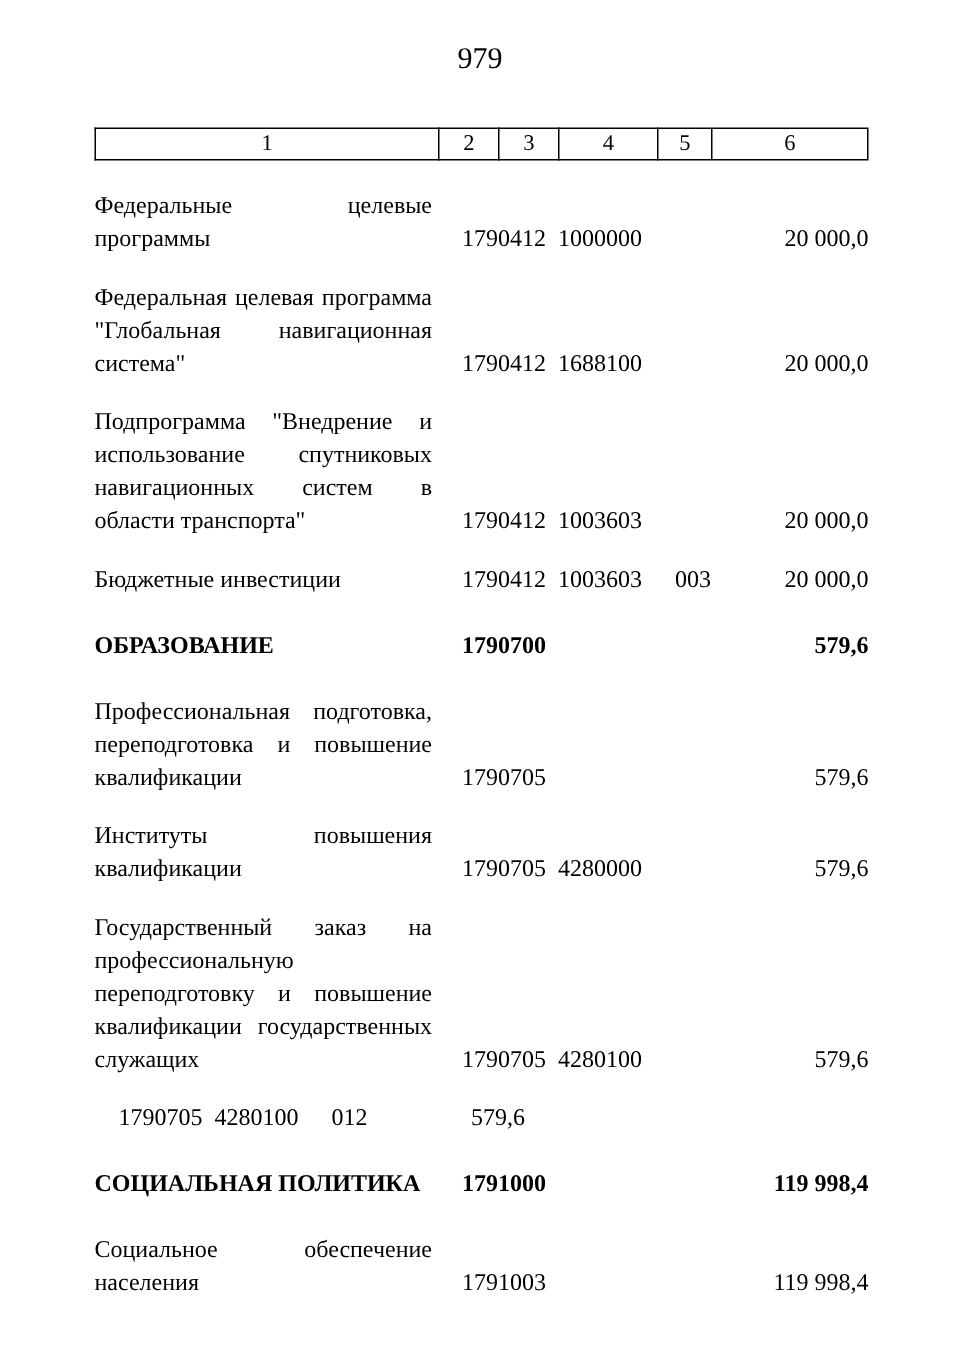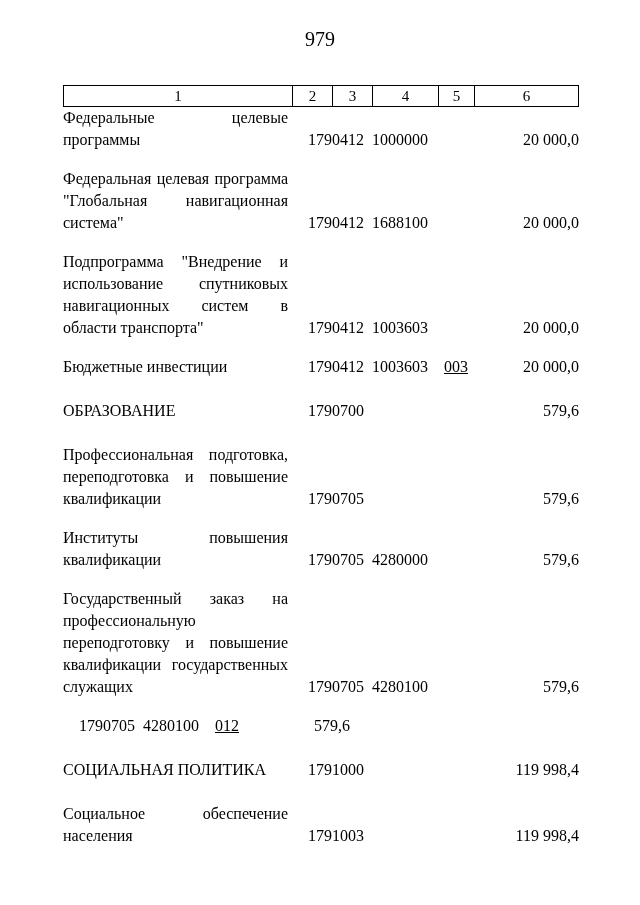--- a/index.html
+++ b/index.html
@@ -33,35 +33,35 @@
     font-size: 15px;
   }
   .th:last-child { border-right: 1px solid #000; }
   
   .w1 { width: 229px; }
   .w2 { width: 40px; }
   .w3 { width: 40px; }
   .w4 { width: 66px; }
   .w5 { width: 36px; }
   .w6 { width: 105px; }
-  .tbody { margin-top: 0; }
+  .tbody { margin-top: 20px; }
   .row {
     display: flex;
     align-items: flex-end;
     margin-bottom: 17px;
     font-size: 16px;
     line-height: 22px;
   }
-  .row.section { margin-top: 22px; margin-bottom: 22px; font-weight: normal; }
+  .row.section { margin-top: 22px; margin-bottom: 22px; font-weight: bold; }
   .c { box-sizing: border-box; }
   .c1 { width: 229px; padding-right: 4px; text-align: justify; }
   .c2 { width: 40px; text-align: right; }
   .c3 { width: 40px; text-align: left; }
   .c4 { width: 66px; text-align: left; }
-  .c5 { width: 36px; text-align: center; text-decoration: underline; }
+  .c5 { width: 36px; text-align: right; }
   .c6 { width: 105px; text-align: right; white-space: nowrap; }
 </style>
 </head>
 <body>
 
 <div class="page">
   <div class="page-number">979</div>
 
   <div class="table-wrap">
     <div class="thead">

